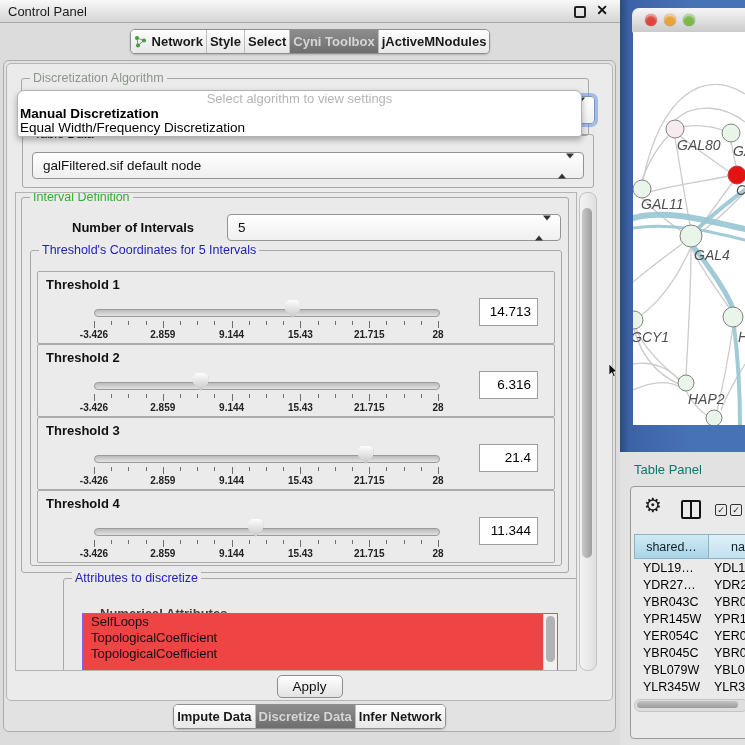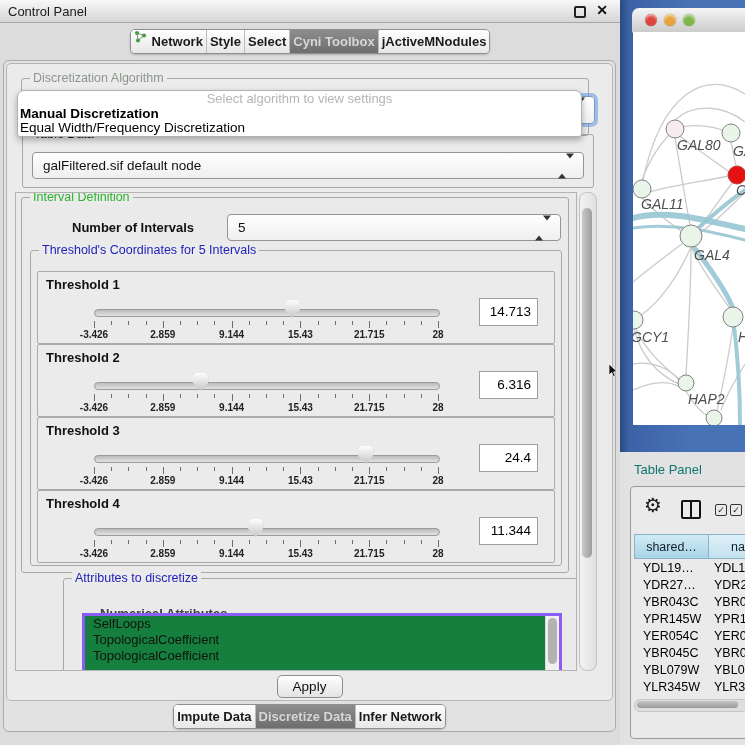--- a/index.html
+++ b/index.html
@@ -11,21 +11,21 @@
     background:linear-gradient(#f8f8f8,#d5d5d5);border-bottom:1px solid #a8a8a8;}
   .cp-title{position:absolute;left:8px;top:4px;font-size:13px;color:#1a1a1a;}
   .float-icon{position:absolute;right:34px;top:6px;width:8px;height:8px;border:2px solid #222;border-radius:2px;}
   .close-icon{position:absolute;right:12px;top:2px;font-size:14px;font-weight:bold;color:#111;}
 
   .cp-tabbar{position:absolute;left:0;top:29px;width:620px;display:flex;justify-content:center;}
   .seg{display:inline-flex;border:1px solid #8f8f8f;border-radius:5px;overflow:hidden;height:23px;
        background:#fdfdfd;box-shadow:0 1px 2px rgba(0,0,0,.2);}
   .seg-item{padding:0 3px;font-size:13px;font-weight:bold;color:#1a1a1a;line-height:23px;
        background:linear-gradient(#fefefe,#e7e7e7);border-left:1px solid #bdbdbd;
-       display:flex;align-items:flex-start;gap:5px;white-space:nowrap;}
+       display:flex;align-items:center;gap:5px;white-space:nowrap;}
   .seg-item:first-child{border-left:none;}
   .seg-item.selected{background:linear-gradient(#8d8d8d,#6e6e6e);color:#d6d6d6;}
 
   .cp-outer{position:absolute;left:3px;top:60px;width:611px;height:670px;background:#e2e2e2;
        border:1px solid #ababab;border-radius:6px;}
   .cp-content{position:absolute;left:2px;top:2px;width:605px;height:636px;background:#ebebeb;
        border:1px solid #b5b5b5;border-radius:5px;}
 
   .gbox{position:absolute;border:1px solid #a8a8a8;border-radius:3px;}
   .gtitle{position:absolute;top:-8px;left:8px;font-size:12.5px;background:#ebebeb;padding:0 3px;white-space:nowrap;}
@@ -66,21 +66,21 @@
        clip-path:polygon(20% 0,80% 0,100% 18%,100% 55%,50% 100%,0 55%,0 18%);
        filter:drop-shadow(0 0 1px #707070);}
   .th-tick{position:absolute;top:49px;width:1px;background:#6e6e6e;}
   .th-tick.minor{height:4px;}
   .th-tick.major{height:7px;}
   .th-ticklabel{position:absolute;top:57px;font-size:10px;font-weight:bold;color:#222;transform:translateX(-50%);white-space:nowrap;}
   .th-value{position:absolute;left:441px;top:26px;width:51px;height:26px;background:#fff;border:1px solid #9e9e9e;
        font-size:13.5px;color:#000;text-align:right;line-height:26px;padding-right:6px;}
 
   .attr-title{position:absolute;left:8px;top:27px;font-size:13px;font-weight:bold;color:#404040;padding-left:28px;}
-  .attr-list{position:absolute;left:18px;top:34px;width:474px;height:84px;background:#15803d;border:3px solid #8b5cf6;}
+  .attr-list{position:absolute;left:18px;top:34px;width:474px;height:84px;background:#ef4444;border:1px solid #8b5cf6;}
   .attr-item{font-size:13px;height:16px;line-height:16px;padding-left:8px;color:#111;white-space:nowrap;}
   .attr-scroll{position:absolute;right:0;top:0;width:13px;height:100%;background:#f0f0f0;border-left:1px solid #dadada;}
   .attr-thumb{position:absolute;left:2px;top:2px;width:9px;height:46px;background:#b2b2b2;border-radius:5px;}
 
   .apply-btn{position:absolute;left:50%;top:611px;transform:translateX(-50%);width:64px;height:21px;
        background:linear-gradient(#ffffff,#e2e2e2);border:1px solid #8d8d8d;border-radius:5px;
        font-size:13.5px;color:#111;text-align:center;line-height:21px;}
 
   .cp-bottom-tabs{position:absolute;left:0;top:643px;width:100%;display:flex;justify-content:center;}
 
@@ -281,21 +281,21 @@
               <div class="th-tick minor" style="left: 296.8px;"></div>
               <div class="th-tick minor" style="left: 314px;"></div>
               <div class="th-tick major" style="left: 331.2px;"></div>
               <div class="th-ticklabel" style="left: 331.2px;">21.715</div>
               <div class="th-tick minor" style="left: 348.4px;"></div>
               <div class="th-tick minor" style="left: 365.6px;"></div>
               <div class="th-tick minor" style="left: 382.8px;"></div>
               <div class="th-tick major" style="left: 400px;"></div>
               <div class="th-ticklabel" style="left: 400px;">28</div>
               <div class="th-handle" style="left: 320.254px;"></div>
-              <div class="th-value">24.4</div>
+              <div class="th-value">21.4</div>
             </div>
             <div class="th-row" style="top: 239px;">
               <div class="th-label">Threshold 4</div>
               <div class="th-track"></div>
               <div class="th-tick major" style="left: 56px;"></div>
               <div class="th-ticklabel" style="left: 56px;">-3.426</div>
               <div class="th-tick minor" style="left: 73.2px;"></div>
               <div class="th-tick minor" style="left: 90.4px;"></div>
               <div class="th-tick minor" style="left: 107.6px;"></div>
               <div class="th-tick major" style="left: 124.8px;"></div>

